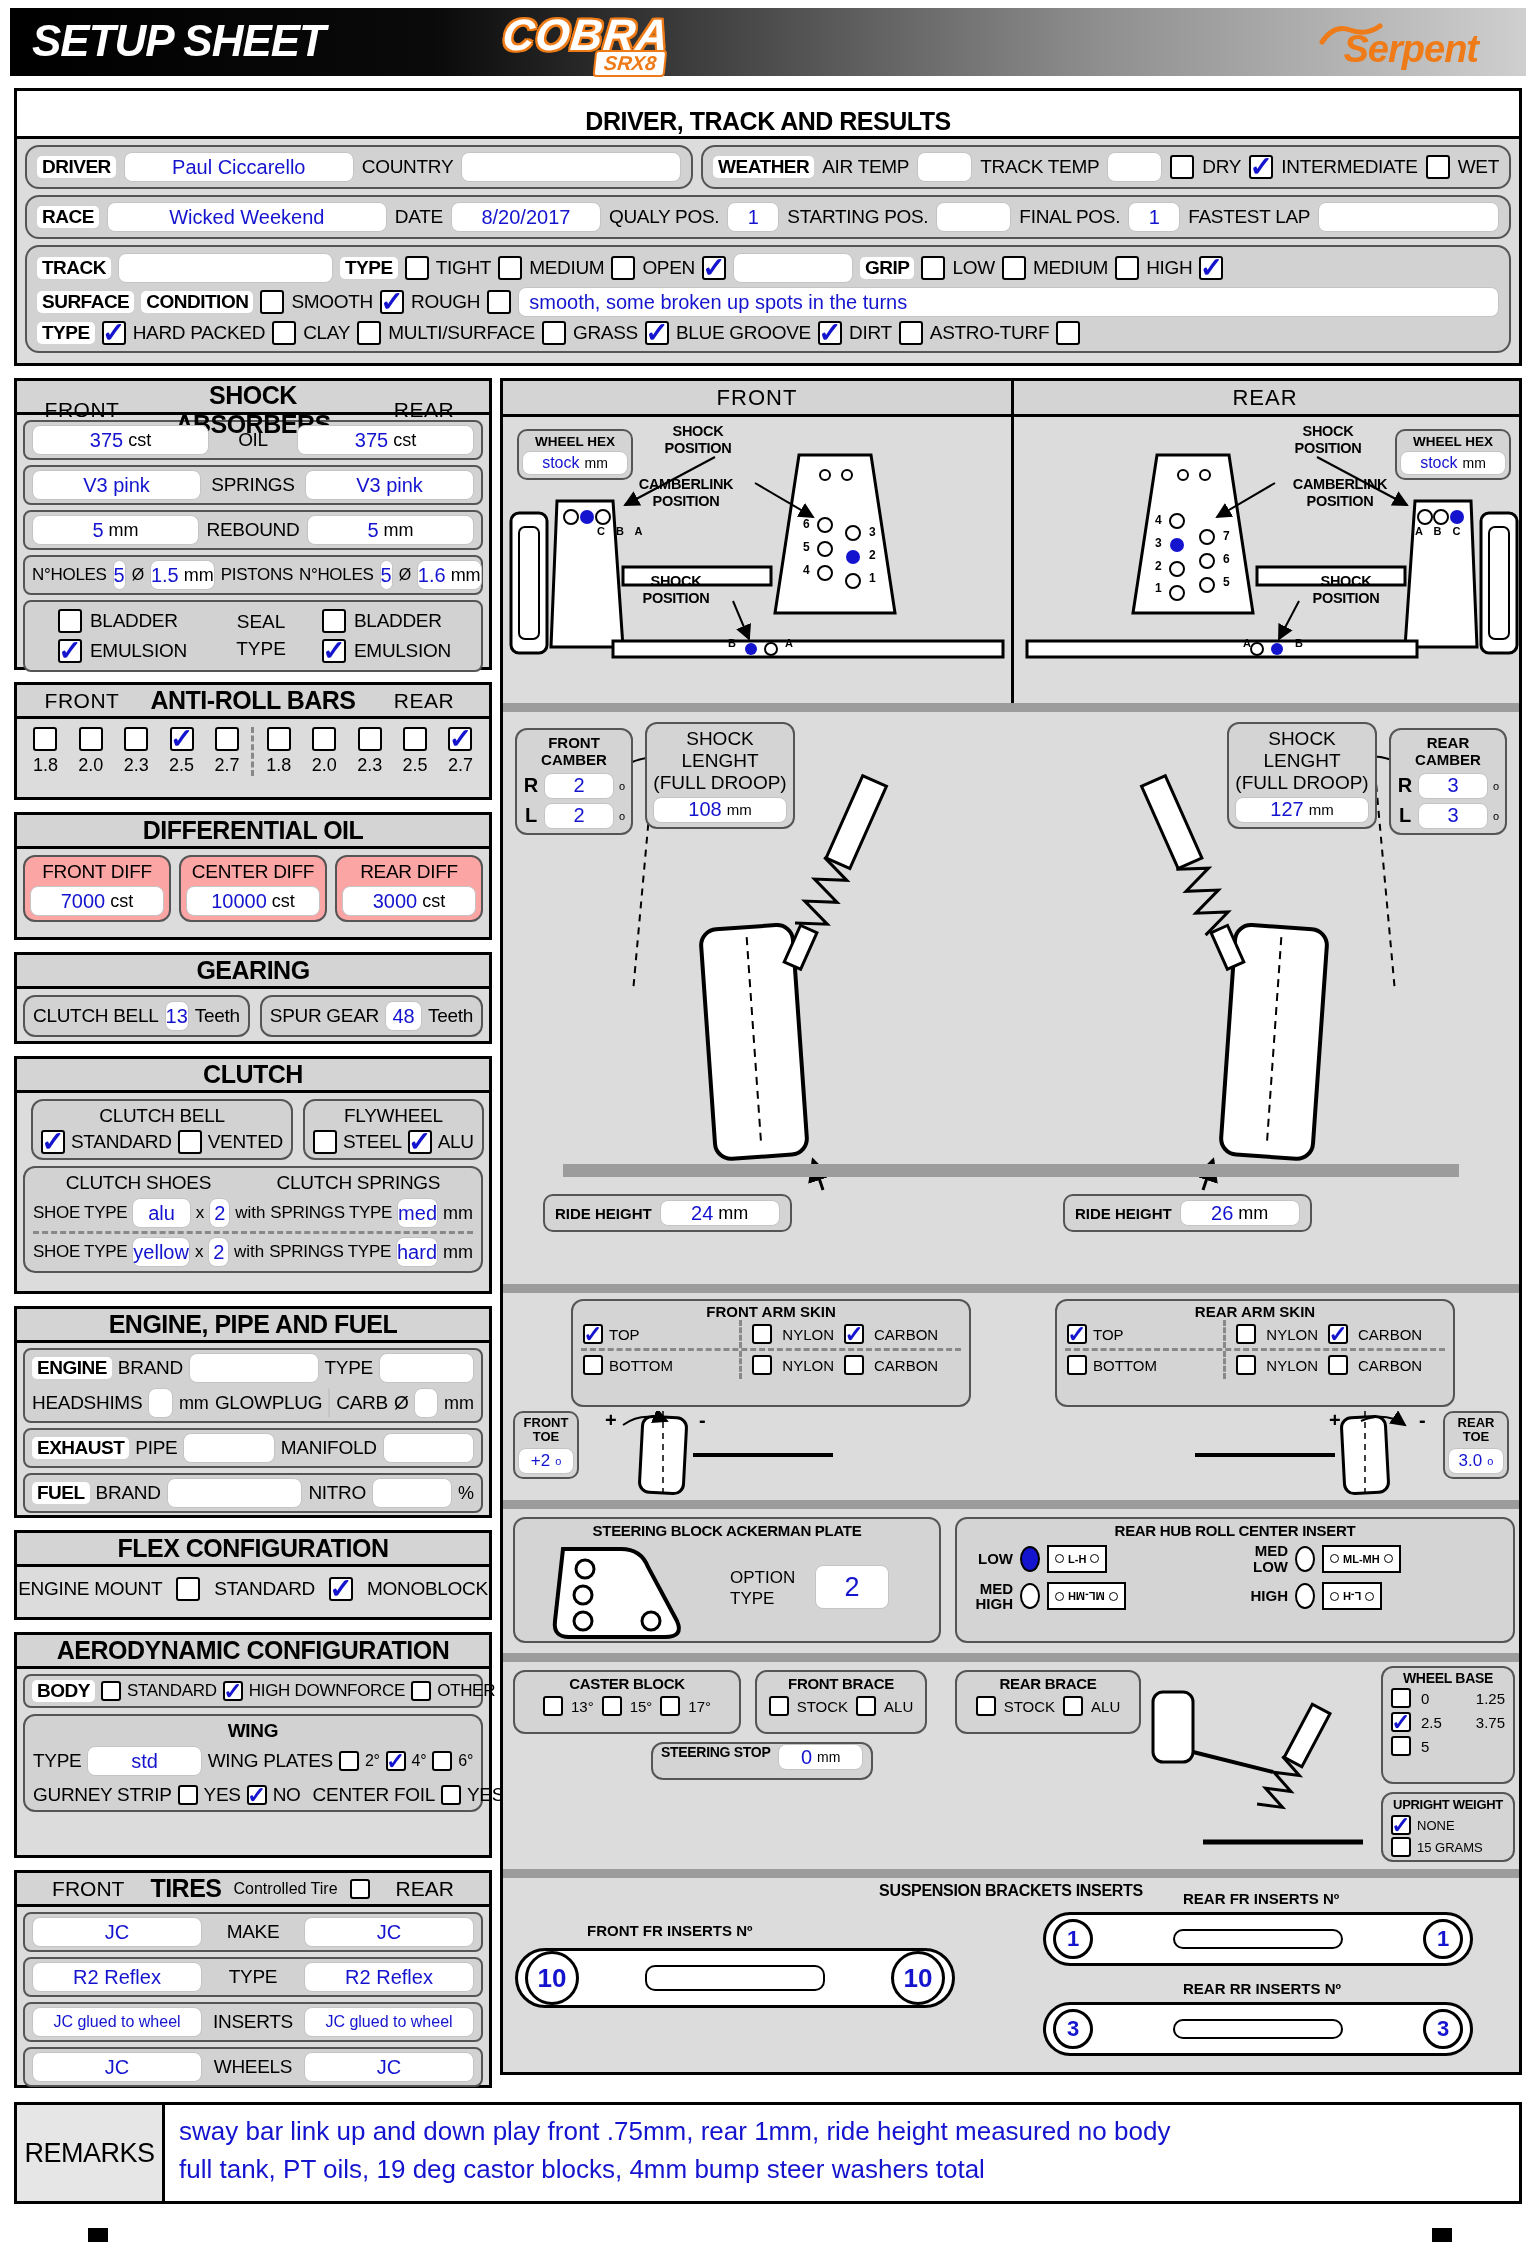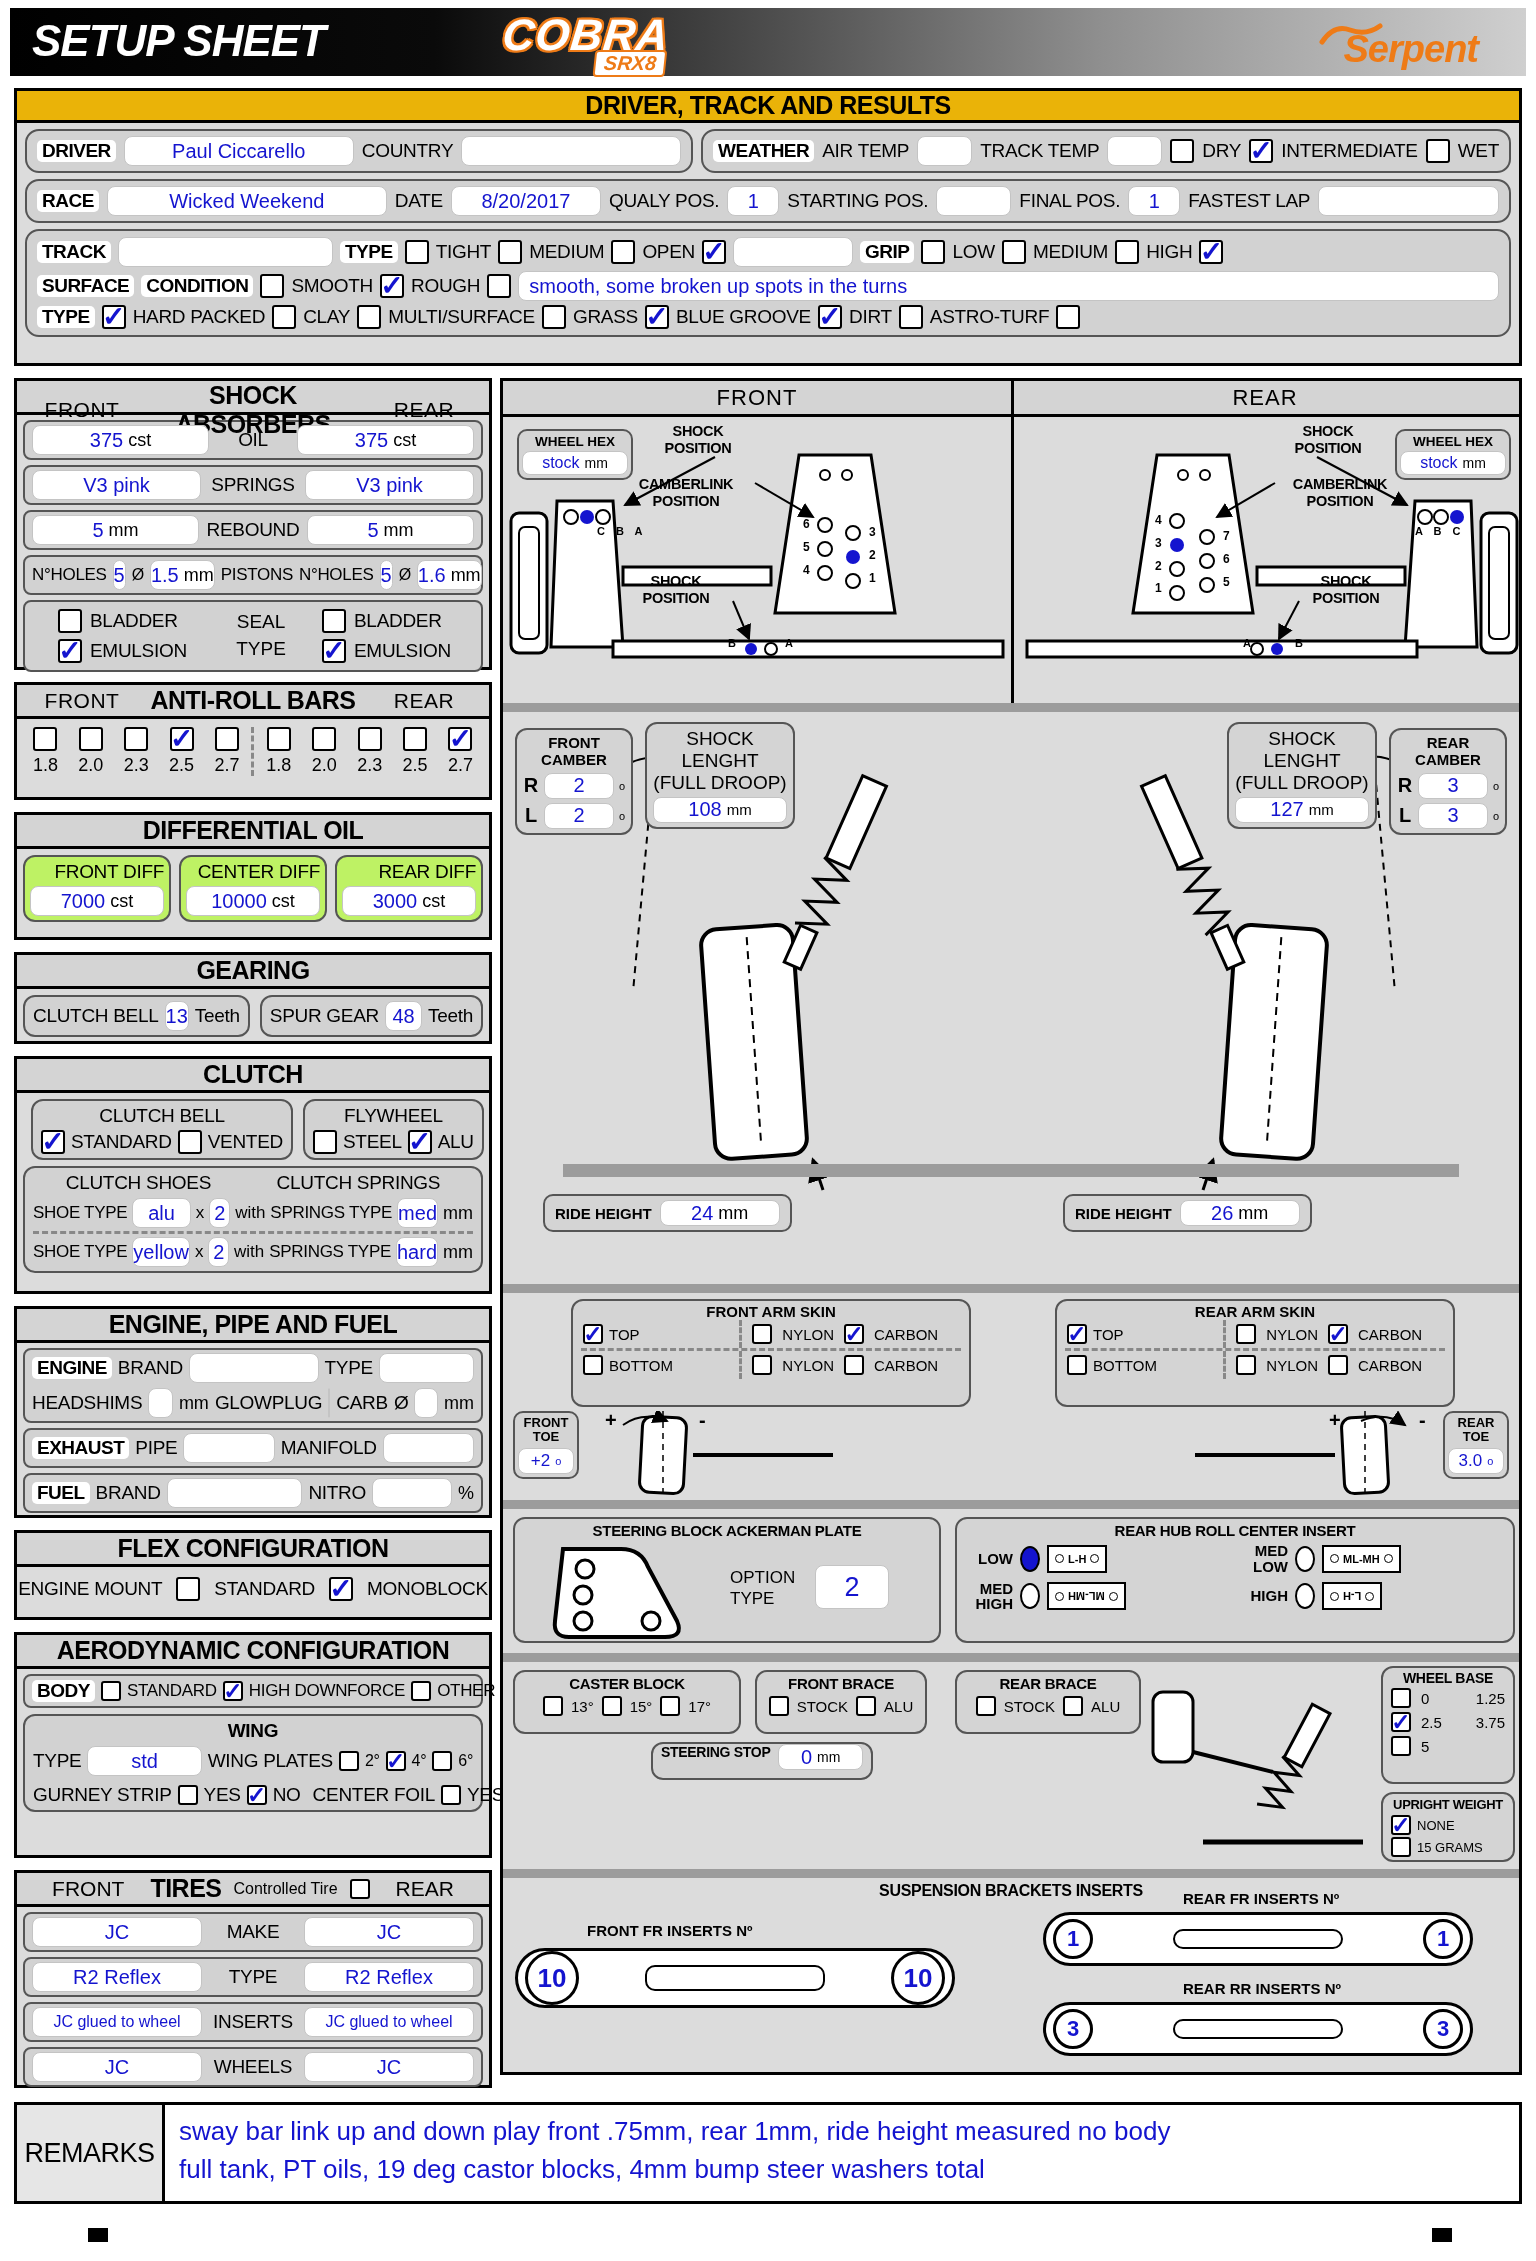--- a/index.html
+++ b/index.html
@@ -21,40 +21,40 @@
 .cbs{width:20px;height:20px;font-size:23px;}
 .radio{width:20px;height:26px;flex:none;border:2px solid #000;border-radius:50%;background:#fff;}
 .radio.on{background:var(--blue);}
 .inp{background:#fff;border:1px solid #c4c4c4;border-radius:8px;height:30px;display:flex;align-items:center;justify-content:center;gap:5px;color:var(--blue);font-size:20px;}
 .unit{color:#000;font-size:18px;}
 .hl{font-weight:bold;font-size:19px;background:#fff;padding:0 5px;border-radius:5px;letter-spacing:-0.5px;}
 .lb{font-size:19px;letter-spacing:-0.3px;white-space:nowrap;}
 sup{font-size:11px;}
 
 .dtr{position:absolute;left:14px;top:88px;width:1508px;height:278px;border:3px solid #000;background:#dcdcdc;}
-.dtr .hd{height:32px;background:#eab308;border-bottom:3px solid #000;display:flex;align-items:flex-end;justify-content:center;}
+.dtr .hd{height:48px;background:#ffffff;border-bottom:3px solid #000;display:flex;align-items:flex-end;justify-content:center;}
 .t-main{font-size:25px;font-weight:bold;letter-spacing:-0.5px;}
 .drow{display:flex;gap:8px;margin:6px 8px 0 8px;}
 .dpill{background:#d2d2d2;border:2px solid #555;border-radius:14px;display:flex;align-items:center;gap:8px;padding:4px 10px;min-height:44px;}
 .trackbox{flex-direction:column;align-items:stretch;gap:4px;padding:6px 10px;}
 .tline{display:flex;align-items:center;gap:7px;}
 
 .col-left{position:absolute;left:14px;top:378px;width:478px;display:flex;flex-direction:column;gap:12px;}
 .sec{border:3px solid #000;background:#dcdcdc;}
 .hd3{height:34px;background:#d4d4d4;border-bottom:3px solid #000;display:grid;grid-template-columns:130px 1fr 130px;align-items:center;}
 .hd3 .side{text-align:center;font-size:21px;letter-spacing:0.5px;}
 .hd3 .t-main{text-align:center;}
 .hd1{height:34px;background:#d4d4d4;border-bottom:3px solid #000;display:flex;align-items:center;justify-content:center;}
 .srow{margin:5px 6px;background:#d2d2d2;border:2px solid #555;border-radius:8px;display:flex;align-items:center;padding:3px 7px;gap:6px;}
 .grow{flex:1;}
 .dash-v{align-self:stretch;border-left:3px dashed #888;}
 .dash-h{border-top:3px dashed #888;margin:3px 0;}
 .arbcell{display:flex;flex-direction:column;align-items:center;gap:4px;width:42px;font-size:18px;}
 .dgrid{display:flex;gap:8px;margin:6px;}
-.dbox{flex:1;background:#bef264;border:2px solid #555;border-radius:12px;padding:4px 5px;text-align:right;}
+.dbox{flex:1;background:#fca5a5;border:2px solid #555;border-radius:12px;padding:4px 5px;text-align:center;}
 .dbox .dl{font-size:19px;letter-spacing:-0.3px;}
 .subbox{background:#d2d2d2;border:2px solid #555;border-radius:12px;padding:4px 8px;}
 .remarks{position:absolute;left:14px;top:2102px;width:1508px;height:102px;border:3px solid #000;background:#e6e6e6;display:flex;align-items:stretch;}
 .remarks .rl{width:148px;display:flex;align-items:center;justify-content:center;font-size:27px;letter-spacing:-0.5px;border-right:3px solid #000;}
 .remarks .rt{flex:1;background:#fff;color:var(--blue);font-size:26px;padding:8px 14px;line-height:1.45;}
 .mark{position:absolute;width:20px;height:14px;background:#000;}
 
 .col-right{position:absolute;left:500px;top:378px;width:1022px;height:1697px;border:3px solid #000;background:#dcdcdc;display:flex;flex-direction:column;}
 .divider{height:9px;background:#9c9c9c;flex:none;}
 .panel{position:relative;flex:none;overflow:hidden;}

